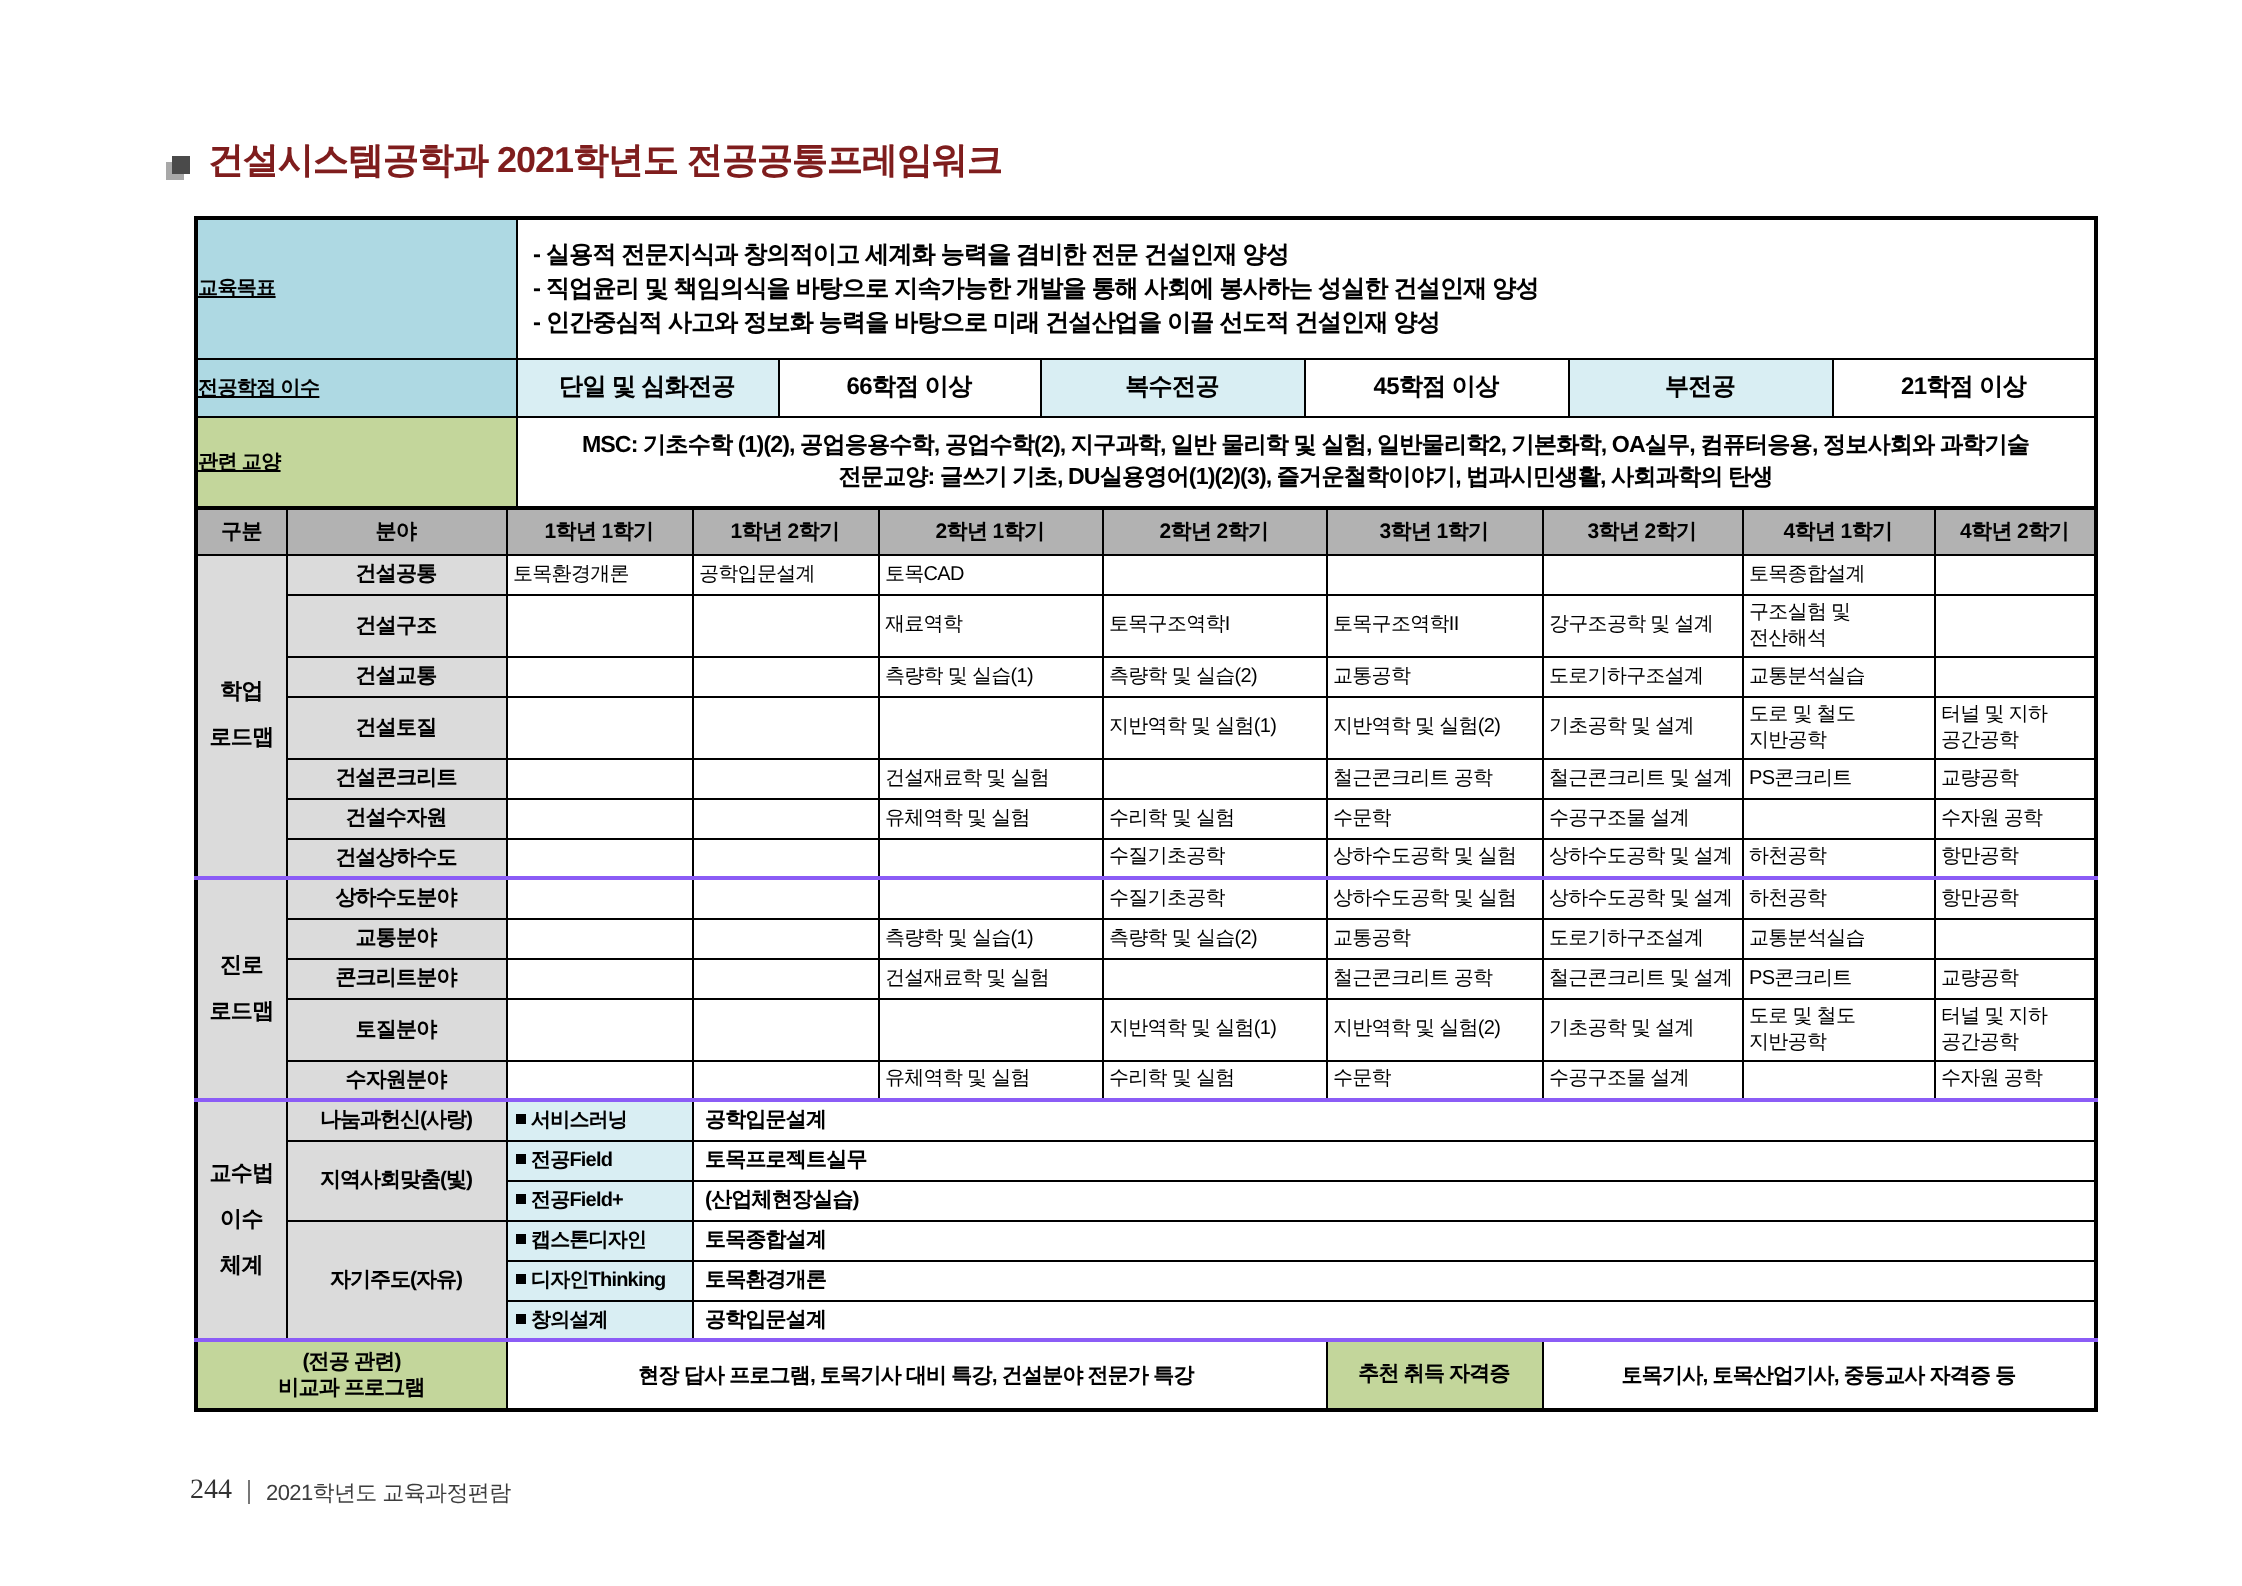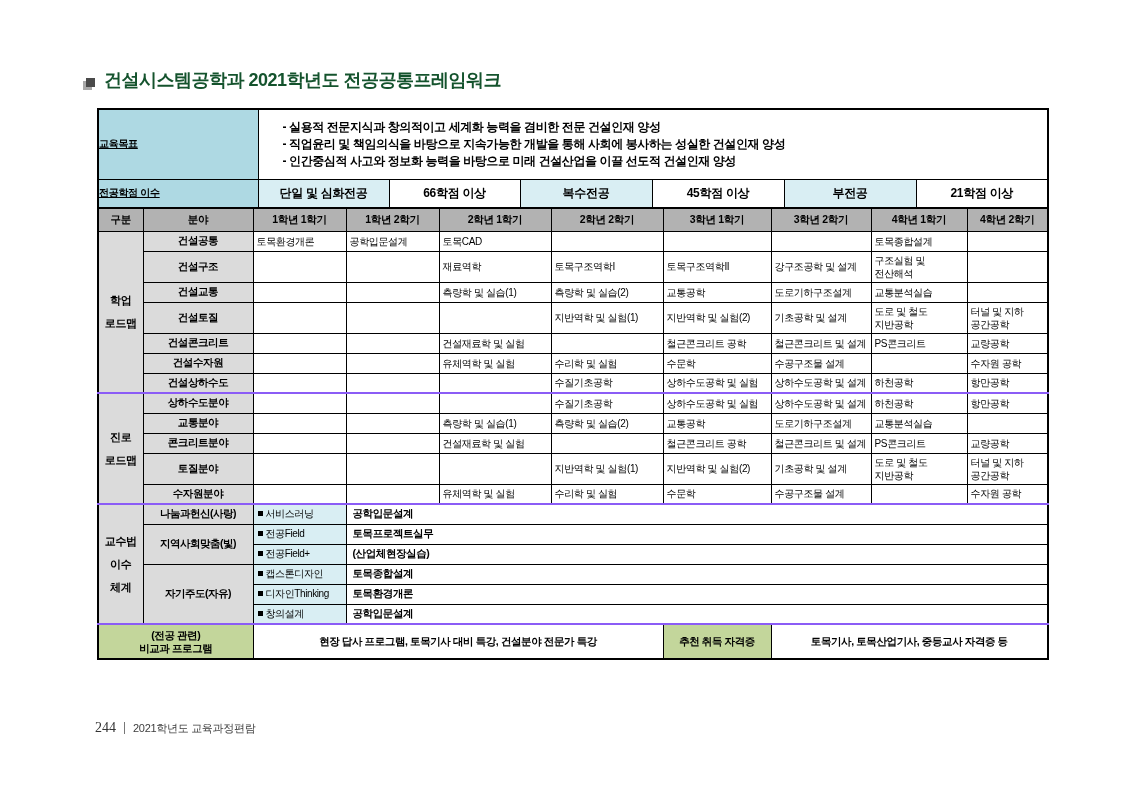--- a/index.html
+++ b/index.html
@@ -7,61 +7,61 @@
   body {
     width:1121px; height:793px; position:relative;
     font-family:"Liberation Sans","DejaVu Sans",sans-serif;
     color:#000;
   }
   .page { position:absolute; inset:0; background:#fff; }
 
   
   .title-row { position:absolute; left:86px; top:68px; display:flex; align-items:center; gap:9px; }
   .title-bullet { width:9px; height:9px; background:#4a4a4a; box-shadow:-3px 3px 0 #a8a8a8; display:inline-block; margin-top:4px; }
-  .page-title { font-size:18px; font-weight:700; letter-spacing:-0.5px; color:#14532d; }
+  .page-title { font-size:18px; font-weight:700; letter-spacing:-0.5px; color:#7f1d1d; }
 
   
   table { border-collapse:collapse; table-layout:fixed; width:950px; border:2px solid #000; }
   td, th { border:1px solid #000; overflow:hidden; }
   .tables { position:absolute; left:97px; top:108px; }
 
   
   .lbl { background:var(--teal); font-weight:700; vertical-align:middle; font-size:10px; letter-spacing:-0.3px;text-decoration:underline; }
   .bg-green { background:var(--green) !important; }
   .bg-lteal { background:var(--lteal);margin-top:16px; }
   .goal-row td { height:70px; }
-  .goal-text { padding:4px 24px; vertical-align:middle; }
+  .goal-text { padding:4px 8px; vertical-align:middle; }
   .goal-text div { font-size:12px; font-weight:700; line-height:17px; letter-spacing:-0.4px; white-space:nowrap; }
   .credits-row td { height:29px; }
   .cred { font-weight:700; text-align:center; vertical-align:middle; font-size:12px; letter-spacing:-0.3px; }
   .liberal-row td { height:46px; }
   .lib-text { vertical-align:middle; padding:2px 4px; }
   .lib-text div { font-size:11.6px; font-weight:700; text-align:center; line-height:16px; letter-spacing:-0.45px; white-space:nowrap; }
 
   
   .main-table { margin-top:-2px; }
   .header-row th { background:var(--hgray); font-size:10.5px; font-weight:700; height:23px; text-align:center; vertical-align:middle; letter-spacing:-0.3px; }
   .sec-cell { background:var(--cgray); font-weight:700; font-size:11px; text-align:center; vertical-align:middle; white-space:pre-line; line-height:23px; letter-spacing:-0.3px; }
   .field-cell { background:var(--cgray); font-weight:700; font-size:10.5px; text-align:center; vertical-align:middle; letter-spacing:-0.4px; height:20px; }
   .course-cell { background:#fff; font-size:10px; font-weight:400; text-align:left; vertical-align:middle; padding:2px 3px; line-height:13px; letter-spacing:-0.35px; word-break:keep-all; height:20px; }
   tr.section-start > td { border-top:2px solid #8b5cf6; }
 
   
   .cat-cell { background:var(--cgray); font-weight:700; font-size:10.5px; text-align:center; vertical-align:middle; letter-spacing:-0.5px; }
-  .meth-cell { background:var(--lteal); font-weight:400; font-size:10px; text-align:left; vertical-align:middle; padding:2px 2px 2px 4px; letter-spacing:-0.4px; white-space:nowrap; height:20px; }
+  .meth-cell { background:var(--lteal); font-weight:700; font-size:10px; text-align:left; vertical-align:middle; padding:2px 2px 2px 4px; letter-spacing:-0.4px; white-space:nowrap; height:20px; }
   .sq { display:inline-block; width:5px; height:5px; background:#000; margin-right:3px; vertical-align:1px; }
   .tcourse-cell { background:#fff; font-weight:700; font-size:10.5px; text-align:left; vertical-align:middle; padding:2px 6px; letter-spacing:-0.4px; }
 
   
   .xrow td { height:35px; }
   .xlbl { background:var(--green); font-weight:700; font-size:10.5px; text-align:center; vertical-align:middle; white-space:pre-line; line-height:13px; letter-spacing:-0.4px; }
   .xtext { background:#fff; font-weight:700; font-size:10.5px; text-align:center; vertical-align:middle; letter-spacing:-0.4px;margin-top:22px; }
 
   
-  .footer { position:absolute; left:95px; top:720px; display:flex; align-items:center; gap:8px; }
+  .footer { position:absolute; left:95px; top:738px; display:flex; align-items:center; gap:8px; }
   .footer .pnum { font-family:"Liberation Serif","DejaVu Serif",serif; font-size:14px; color:#333; }
   .footer .fdiv { width:1px; height:12px; background:#777; }
   .footer .ftext { font-size:11px; color:#3d3d3d; letter-spacing:-0.3px; }
 </style>
 </head>
 <body>
 
 <div class="page">
 
   <div class="title-row">
@@ -92,20 +92,27 @@
       </tr>
       <tr class="credits-row">
         <td class="lbl">전공학점 이수</td>
         <td class="cred bg-lteal">단일 및 심화전공</td>
         <td class="cred">66학점 이상</td>
         <td class="cred bg-lteal">복수전공</td>
         <td class="cred">45학점 이상</td>
         <td class="cred bg-lteal">부전공</td>
         <td class="cred">21학점 이상</td>
       </tr>
+      <tr class="liberal-row">
+        <td class="lbl bg-green">관련 교양</td>
+        <td class="lib-text" colspan="6">
+          <div>MSC: 기초수학 (1)(2), 공업응용수학, 공업수학(2), 지구과학, 일반 물리학 및 실험, 일반물리학2, 기본화학, OA실무, 컴퓨터응용, 정보사회와 과학기술</div>
+          <div>전문교양: 글쓰기 기초, DU실용영어(1)(2)(3), 즐거운철학이야기, 법과시민생활, 사회과학의 탄생</div>
+        </td>
+      </tr>
     </tbody>
       </table>
 
     <table class="main-table">
       <colgroup>
         <col style="width:45px">
           <col style="width:110px">
           <col style="width:93px">
           <col style="width:93px">
           <col style="width:112px">

